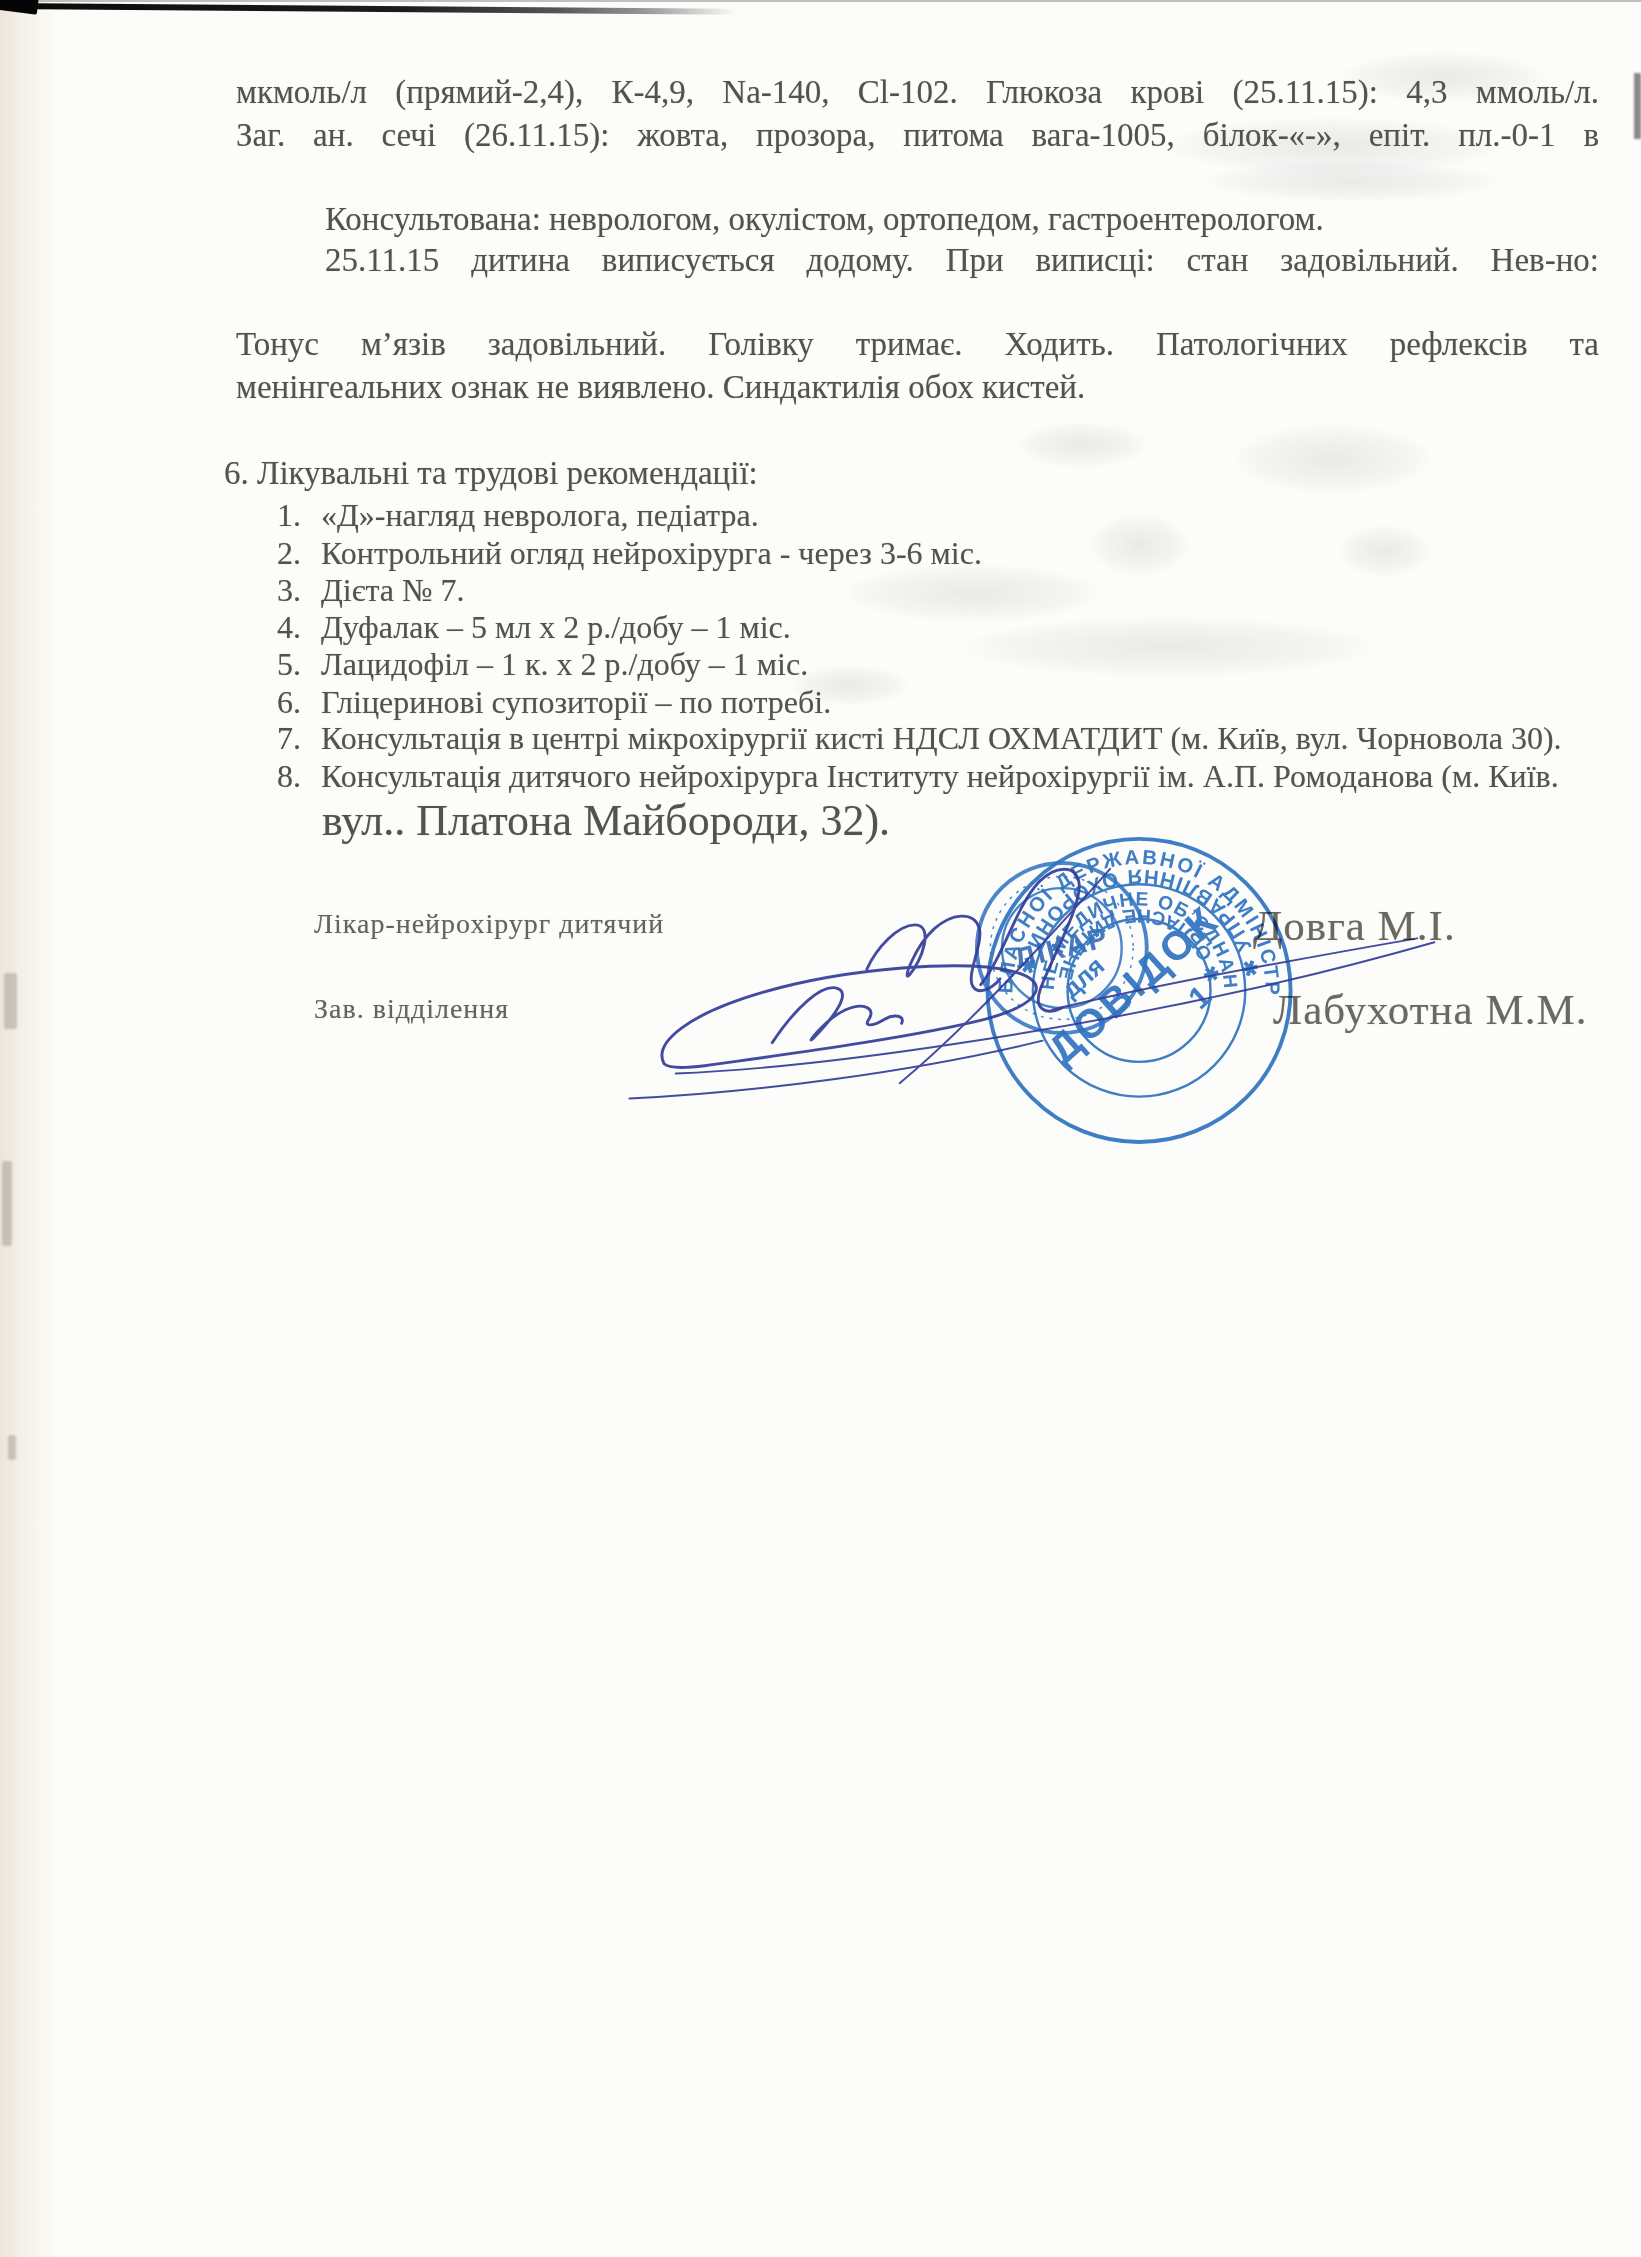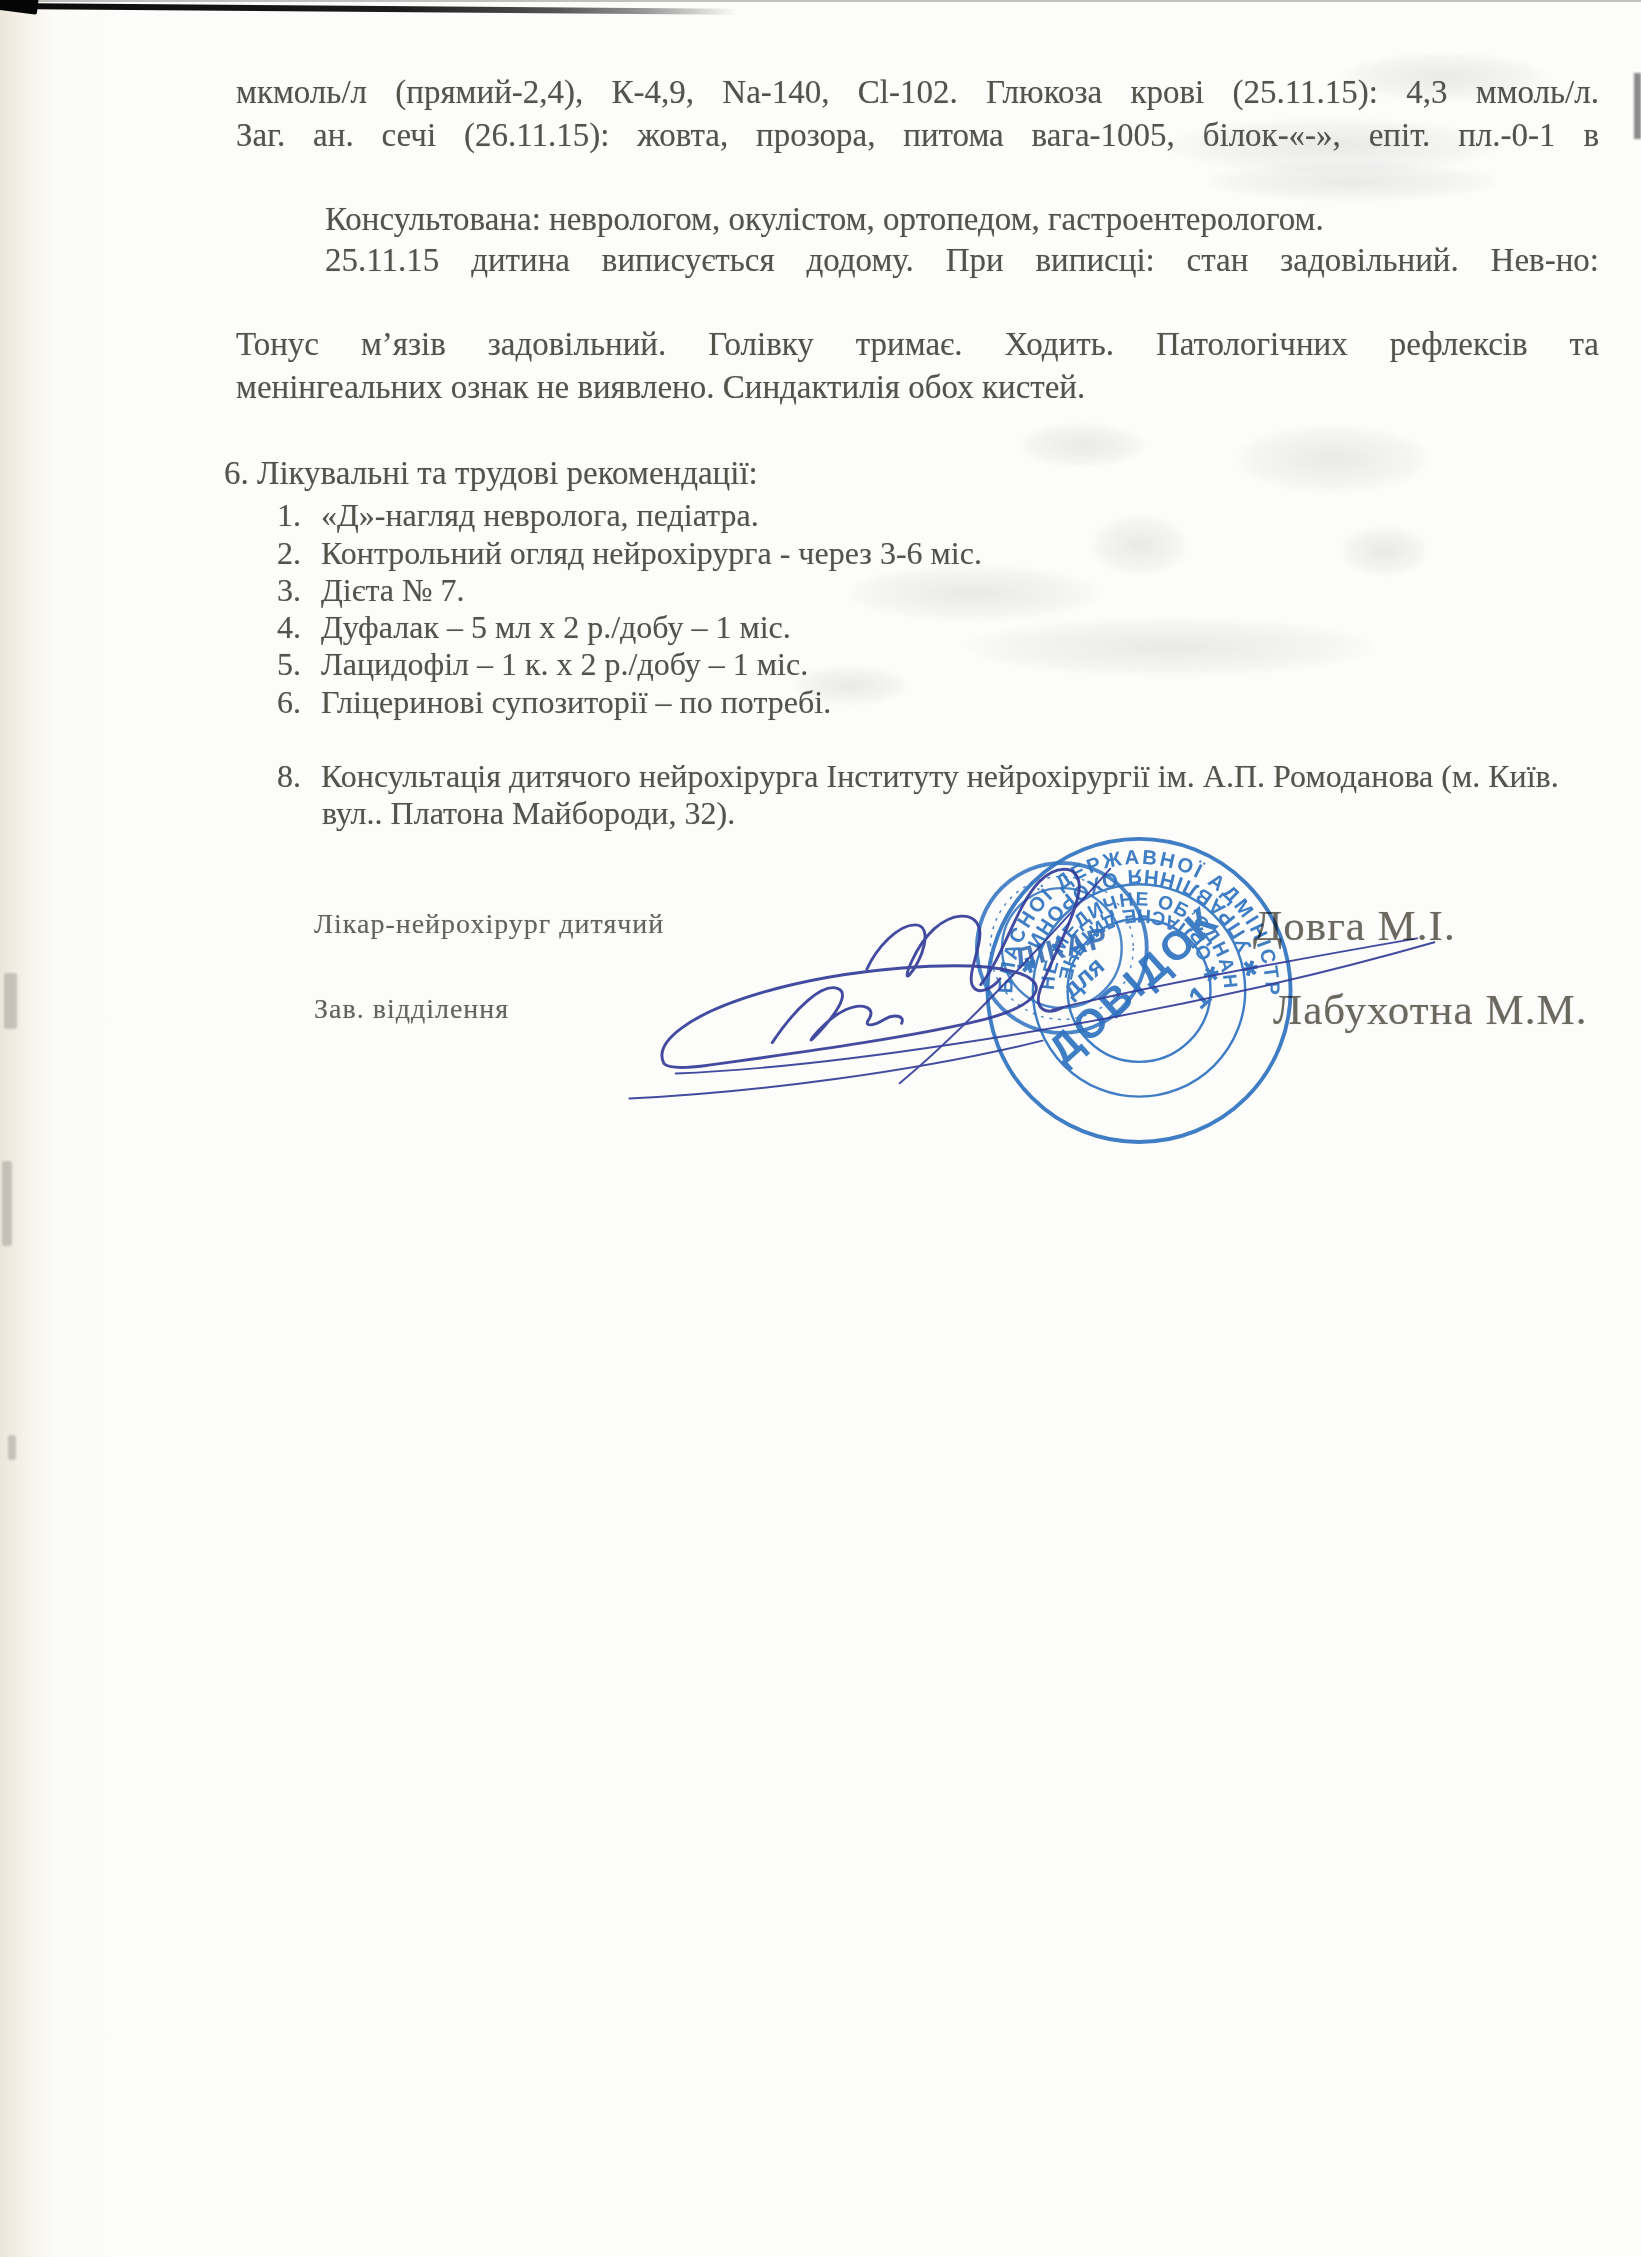--- a/index.html
+++ b/index.html
@@ -11,21 +11,21 @@
     font-family:"Liberation Serif", serif;
     color:#4f4d48;
   }
   .txt{position:absolute;color:#54524c;text-shadow:0 0 1px rgba(84,82,76,.35);}
   .pline{left:236px;width:1363px;font-size:33px;line-height:42px;white-space:nowrap;}
   .jline{white-space:normal;text-align:justify;text-align-last:justify;}
   .indent{text-indent:89px;}
   .heading{left:224px;font-size:33px;}
   .li{left:277px;font-size:32px;white-space:nowrap;}
   .num{display:inline-block;width:44px;}
-  .licont{left:322px;font-size:32px;white-space:nowrap;}
+  .licont{left:322px;font-size:44px;white-space:nowrap;}
   .sigrole{left:314px;font-size:28px;letter-spacing:1px;color:#65635d;}
   .signame{font-size:43px;letter-spacing:1px;color:#6b6860;text-align:center;}
   .overlay{position:absolute;left:0;top:0;mix-blend-mode:multiply;pointer-events:none;}
   .artifact{position:absolute;}
   .topline{left:0;top:2.9px;width:898px;height:5.8px;
     background:linear-gradient(90deg,#0a0a0a 0%,#1c1c1c 45%,#555 62%,#999 72%,transparent 82%);
     transform:rotate(0.45deg);transform-origin:left center;border-radius:2.9px;}
   .tophair{left:0;top:0;width:100%;height:1.9px;background:rgba(80,80,80,.35);}
   .corner{left:-5.8px;top:-6.8px;width:44px;height:19.3px;background:#050505;transform:rotate(7deg);border-radius:1.9px;}
   .edgeR{right:0;top:73px;width:6.8px;height:66px;background:#8a8a8a;filter:blur(1px);}
@@ -76,20 +76,23 @@
     <span class="num">3.</span><span>Дієта № 7.</span>
   </div>
   <div class="txt li" style="top:609px">
     <span class="num">4.</span><span>Дуфалак – 5 мл х 2 р./добу – 1 міс.</span>
   </div>
   <div class="txt li" style="top:646px">
     <span class="num">5.</span><span>Лацидофіл – 1 к. х 2 р./добу – 1 міс.</span>
   </div>
   <div class="txt li" style="top:684px">
     <span class="num">6.</span><span>Гліцеринові супозиторії – по потребі.</span>
+  </div>
+  <div class="txt li" style="top:720px">
+    <span class="num">7.</span><span>Консультація в центрі мікрохірургії кисті НДСЛ ОХМАТДИТ (м. Київ, вул. Чорновола 30).</span>
   </div>
   <div class="txt li" style="top:758px">
     <span class="num">8.</span><span>Консультація дитячого нейрохірурга Інституту нейрохірургії ім. А.П. Ромоданова (м. Київ.</span>
   </div>
   <div class="txt licont" style="top:795px">вул.. Платона Майбороди, 32).</div>
 
   <div class="txt sigrole" style="top:908px">Лікар-нейрохірург дитячий</div>
   <div class="txt signame" style="left:1253px;top:901px">Довга М.І.</div>
   <div class="txt sigrole" style="top:993px">Зав. відділення</div>
   <div class="txt signame" style="left:1273px;top:985px">Лабухотна М.М.</div>

